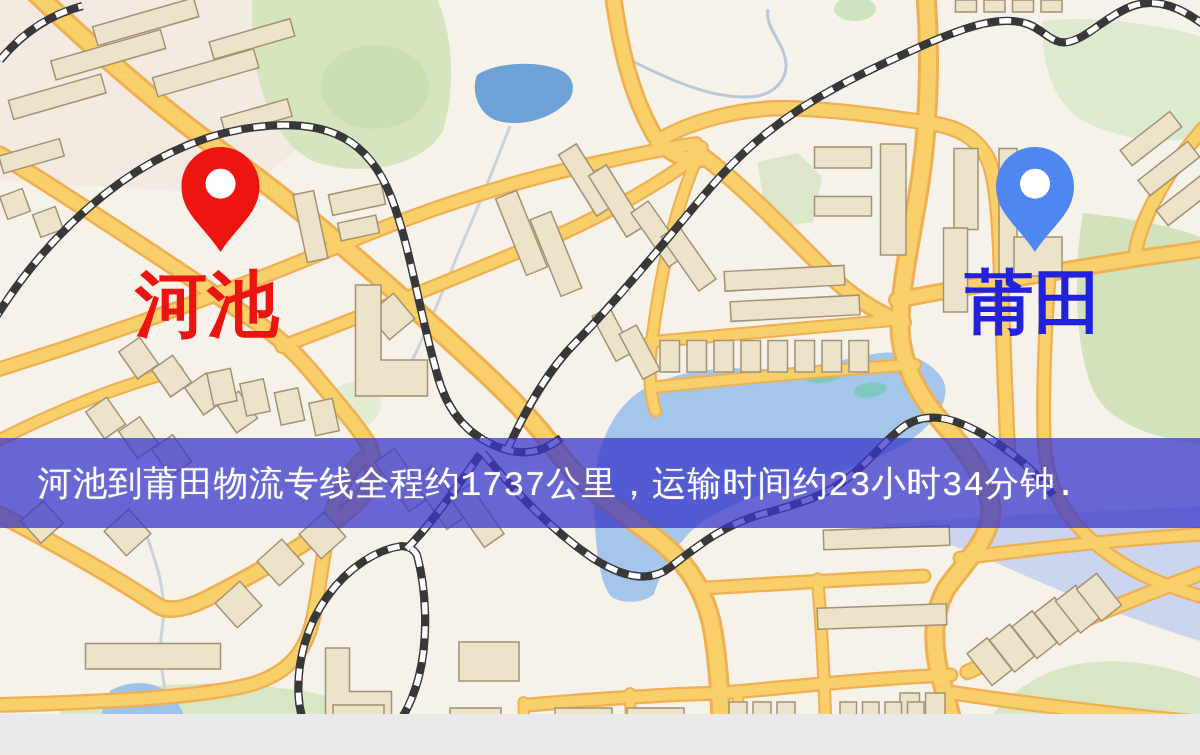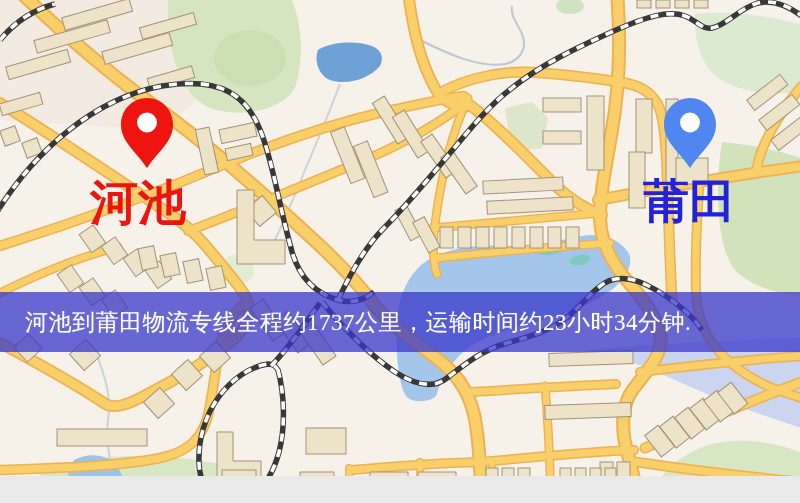--- a/index.html
+++ b/index.html
@@ -4,21 +4,21 @@
 <style>
   html,body{margin:0;padding:0;background:#e9e9e9;}
   .stage{position:relative;width:800px;height:476px;overflow:hidden;
          font-family:"Liberation Sans","DejaVu Sans",sans-serif;}
   .stage svg{position:absolute;left:0;top:0;}
   .banner{position:absolute;left:0;top:292px;width:800px;height:60px;
           background:rgba(56,55,202,0.75);
           display:flex;align-items:center;box-sizing:border-box;
           padding-left:25px;z-index:5;}
   .banner span{color:#ffffff;font-size:23px;letter-spacing:0.5px;
-               font-family:Liberation Serif, serif;
+               font-family:Liberation Mono, monospace;
                white-space:nowrap;text-shadow:0 0 1px rgba(255,255,255,.4);}
   .citylabel{font-family:"DejaVu Serif","Liberation Serif",serif;font-weight:bold;}
 </style>
 </head>
 <body>
 
 <div class="stage">
 
 <svg width="800" height="503" viewBox="0 0 800 503">
   <defs>

